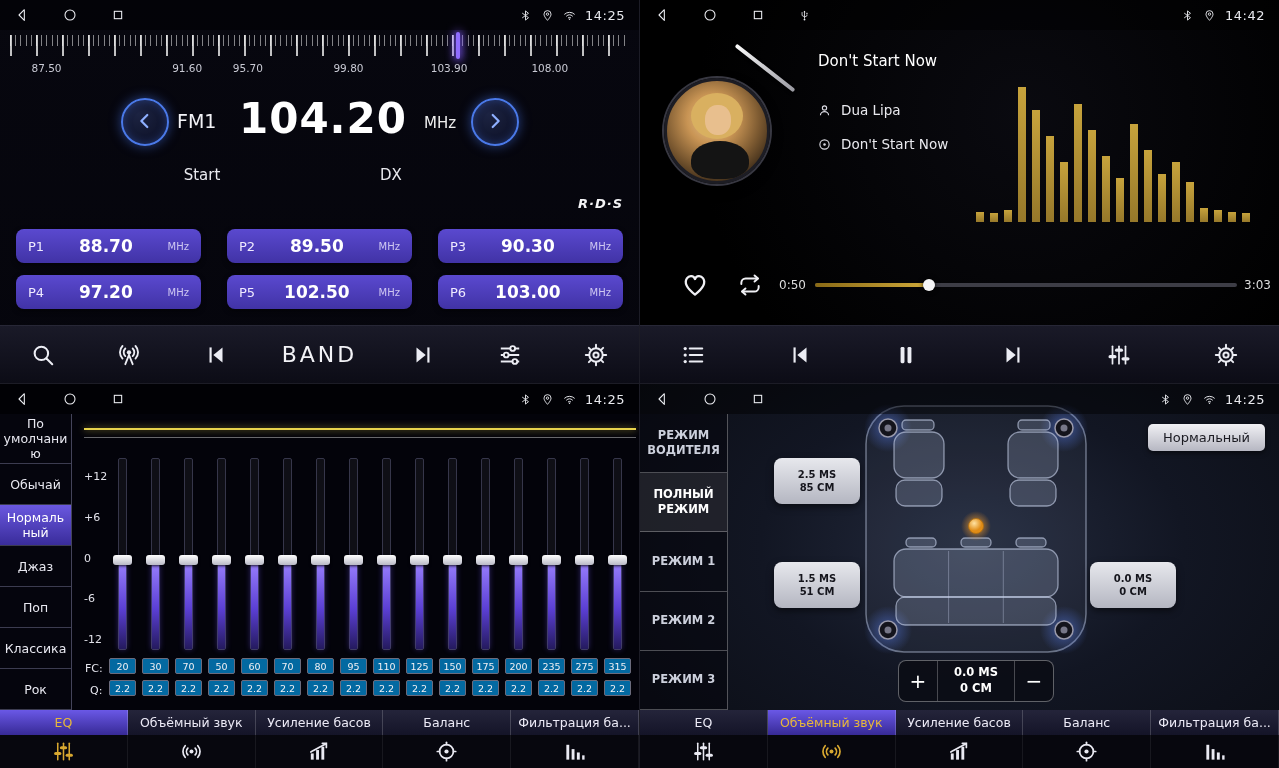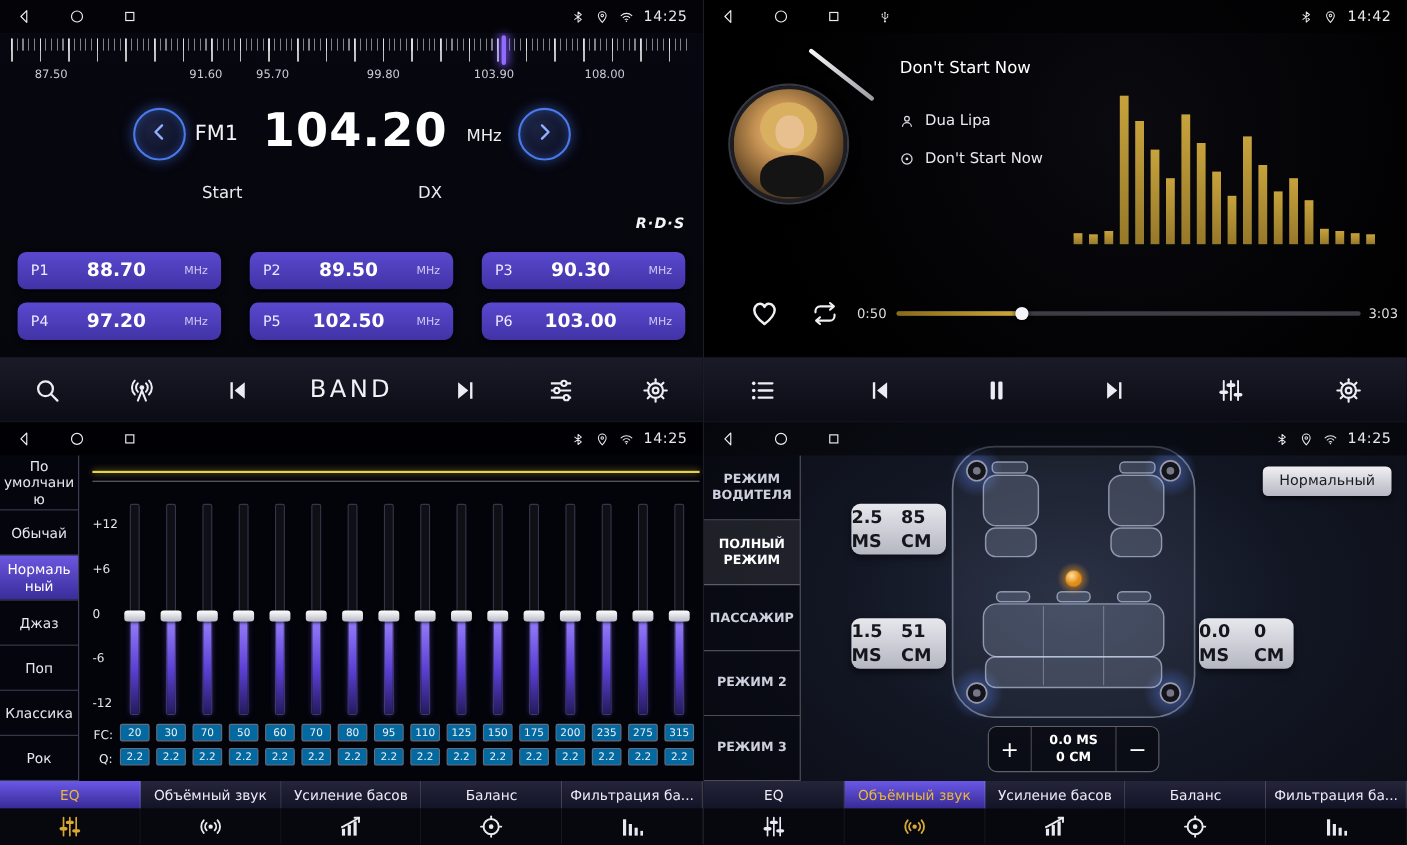--- a/index.html
+++ b/index.html
@@ -102,21 +102,21 @@
   .tab-icon{flex:1;display:flex;align-items:center;justify-content:center;background:#07070e;color:#e9e9f2;border-right:1px solid rgba(255,255,255,.07)}
   .tab.active .tab-icon{color:#d8a830}
   .tab-icon svg{width:23px;height:23px;display:block}
 
   
   .sf-menu{position:absolute;left:0;top:30px;bottom:58px;width:88px;display:flex;flex-direction:column;border-right:1px solid rgba(255,255,255,.3);background:rgba(5,6,12,.55);z-index:3}
   .sf-item{flex:1;display:flex;align-items:center;justify-content:center;text-align:center;font-size:11.5px;font-weight:bold;line-height:1.3;color:#ccd0dc;border-bottom:1px solid rgba(255,255,255,.28);padding:2px 4px}
   .sf-item.active{color:#fff;background:rgba(255,255,255,.09)}
   .normal-btn{position:absolute;right:14px;top:40px;padding:6px 15px;border-radius:5px;background:linear-gradient(180deg,#f0f0f4,#b6b7c2);color:#1b1b22;font-size:13px;box-shadow:0 2px 5px rgba(0,0,0,.55)}
   .car{position:absolute;left:216px;top:16px;width:240px;height:258px}
-  .chip{position:absolute;width:86px;height:46px;border-radius:8px;background:linear-gradient(180deg,#e7e8ed,#b4b6c1);color:#15151c;display:flex;align-items:center;justify-content:center;font-size:16px;font-weight:bold;line-height:1.35;box-shadow:0 3px 7px rgba(0,0,0,.5)}
+  .chip{position:absolute;width:86px;height:46px;border-radius:8px;background:linear-gradient(180deg,#e7e8ed,#b4b6c1);color:#15151c;display:flex;flex-direction:column;align-items:center;justify-content:center;font-size:10px;font-weight:bold;line-height:1.35;box-shadow:0 3px 7px rgba(0,0,0,.5)}
   .chip-front-left{left:134px;top:74px}
   .chip-front-right{left:450px;top:74px}
   .chip-rear-left{left:134px;top:178px}
   .chip-rear-right{left:450px;top:178px}
   .stepper{position:absolute;left:258px;top:276px;width:156px;height:42px;background:rgba(10,12,20,.85);border:1px solid rgba(255,255,255,.35);border-radius:8px;display:flex;align-items:stretch;z-index:3}
   .step-btn{width:38px;font-size:20px;color:#fff;display:flex;align-items:center;justify-content:center}
   .step-val{flex:1;display:flex;flex-direction:column;align-items:center;justify-content:center;font-size:11.5px;font-weight:bold;line-height:1.35;border-left:1px solid rgba(255,255,255,.25);border-right:1px solid rgba(255,255,255,.25)}
 </style>
 </head>
 <body>
@@ -774,21 +774,21 @@
           </span>
           <span class="sb-time">14:25</span>
         </div>
       </div>
     </section>
 
   <section class="quad" id="soundfield">
     <div class="sf-menu">
         <div class="sf-item">РЕЖИМ ВОДИТЕЛЯ</div>
         <div class="sf-item active">ПОЛНЫЙ РЕЖИМ</div>
-        <div class="sf-item">ПАССАЖИР</div>
+        <div class="sf-item">РЕЖИМ 1</div>
         <div class="sf-item">РЕЖИМ 2</div>
         <div class="sf-item">РЕЖИМ 3</div>
       </div>
     <button class="normal-btn">Нормальный</button>
     <div class="car">
       <svg viewBox="0 0 240 258" width="240" height="258">
         <defs>
           <radialGradient id="glowB">
               <stop offset="0%" stop-color="rgba(95,135,255,0.5)"></stop>
               <stop offset="100%" stop-color="rgba(95,135,255,0)"></stop>

